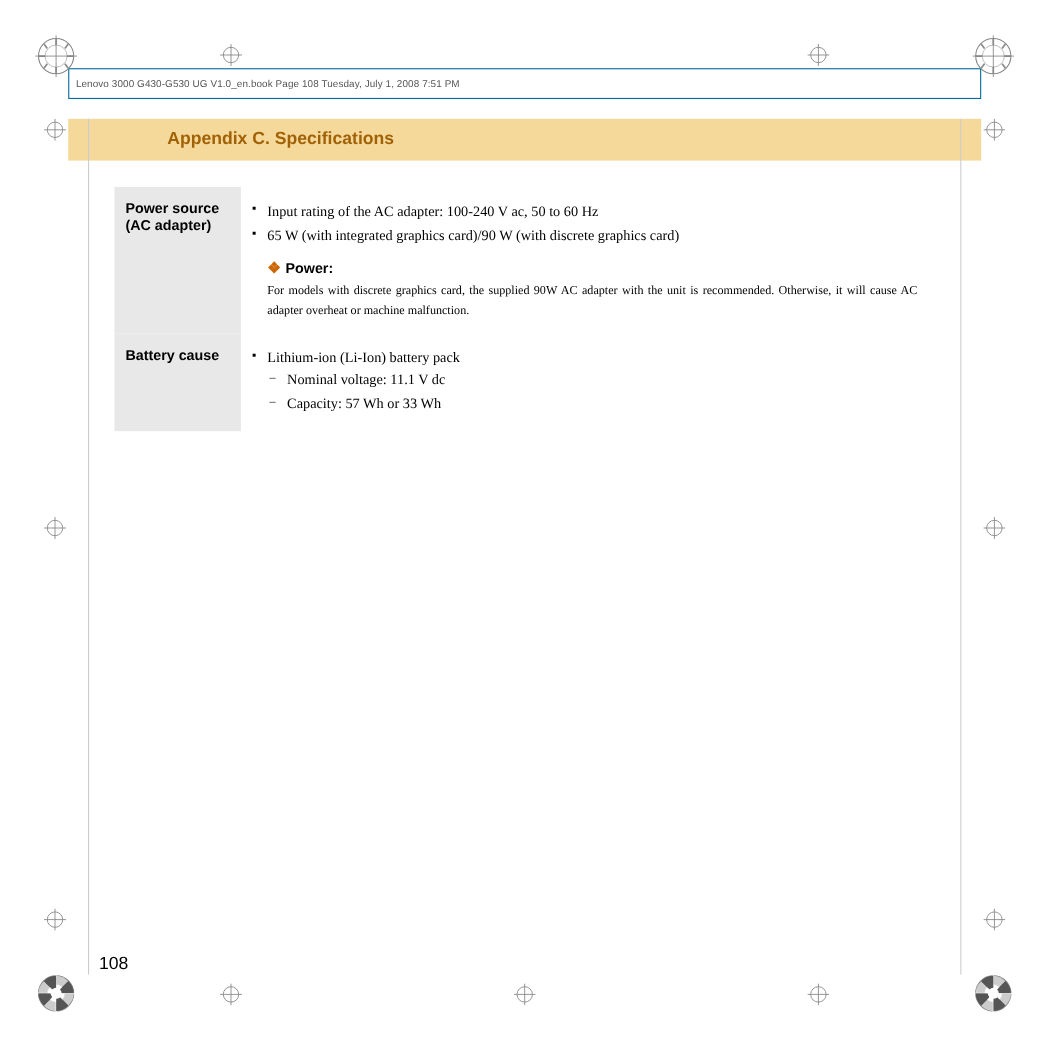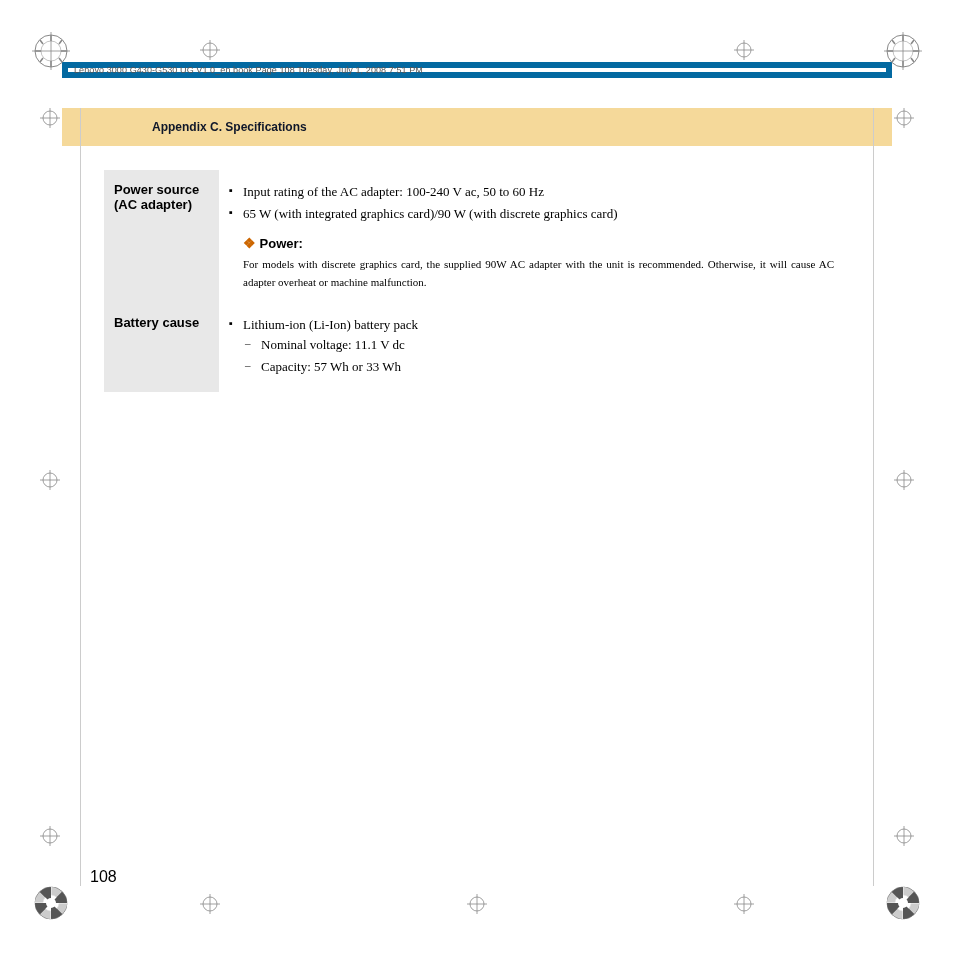--- a/index.html
+++ b/index.html
@@ -60,22 +60,22 @@
     .cross-bot-left { bottom: 40px; left: 200px; }
     .cross-bot-right { bottom: 40px; right: 200px; }
     .cross-bot-mid { bottom: 40px; left: 50%; transform: translateX(-50%); }
 
     
     .header-bar {
       position: absolute;
       top: 62px;
       left: 62px;
       right: 62px;
-      height: 16px;
-      border: 6px solid #0369a1;
+      height: 28px;
+      border: 1px solid #0369a1;
       display: flex;
       align-items: center;
       padding: 0 6px;
       background: #fff;
     }
 
     .header-bar-text {
       font-size: 9px;
       font-family: Arial, sans-serif;
       color: #555;
@@ -90,23 +90,23 @@
       right: 62px;
       height: 38px;
       background: #f5d99a;
       display: flex;
       align-items: center;
       padding-left: 90px;
     }
 
     .chapter-title {
       font-family: Arial, sans-serif;
-      font-size: 12px;
+      font-size: 16px;
       font-weight: bold;
-      color: #0f172a;
+      color: #a16207;
     }
 
     
     .content-area {
       position: absolute;
       top: 160px;
       left: 62px;
       right: 62px;
       bottom: 100px;
     }

